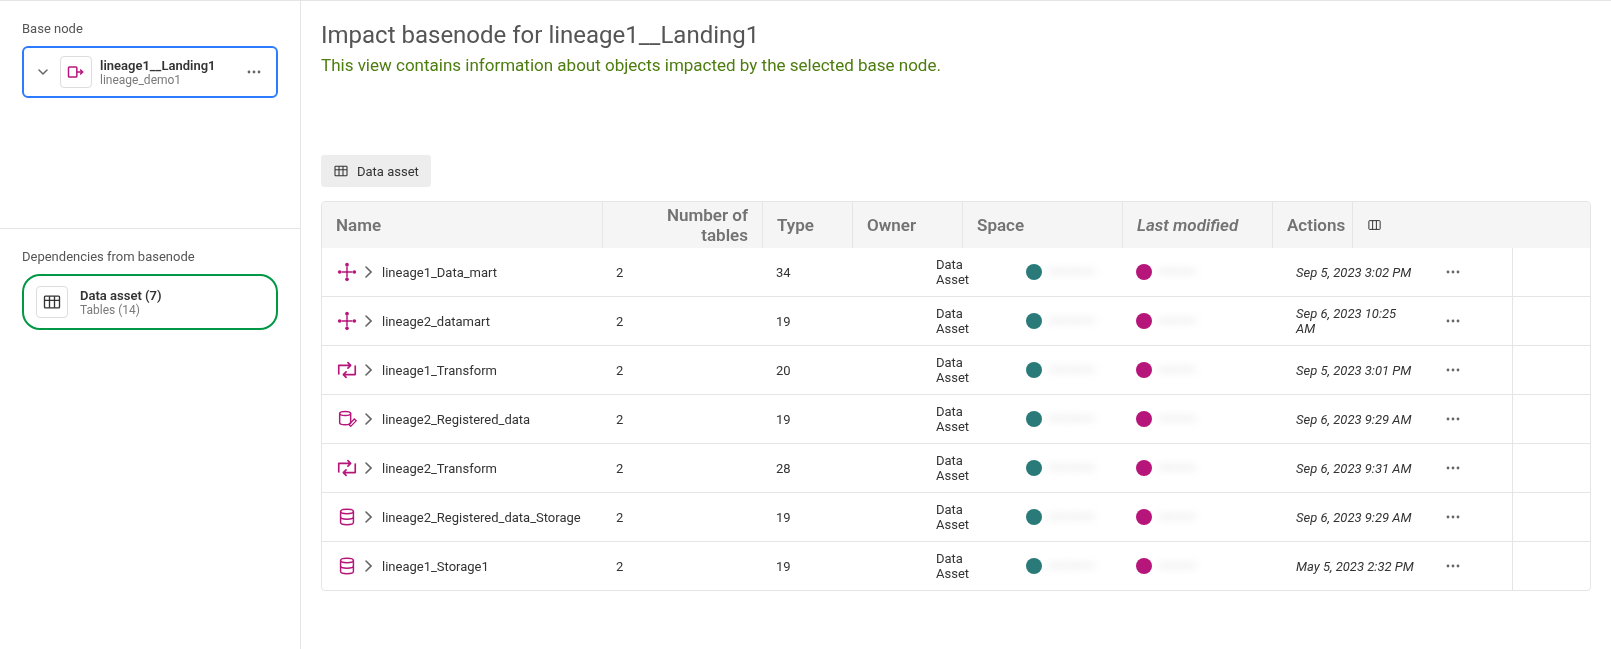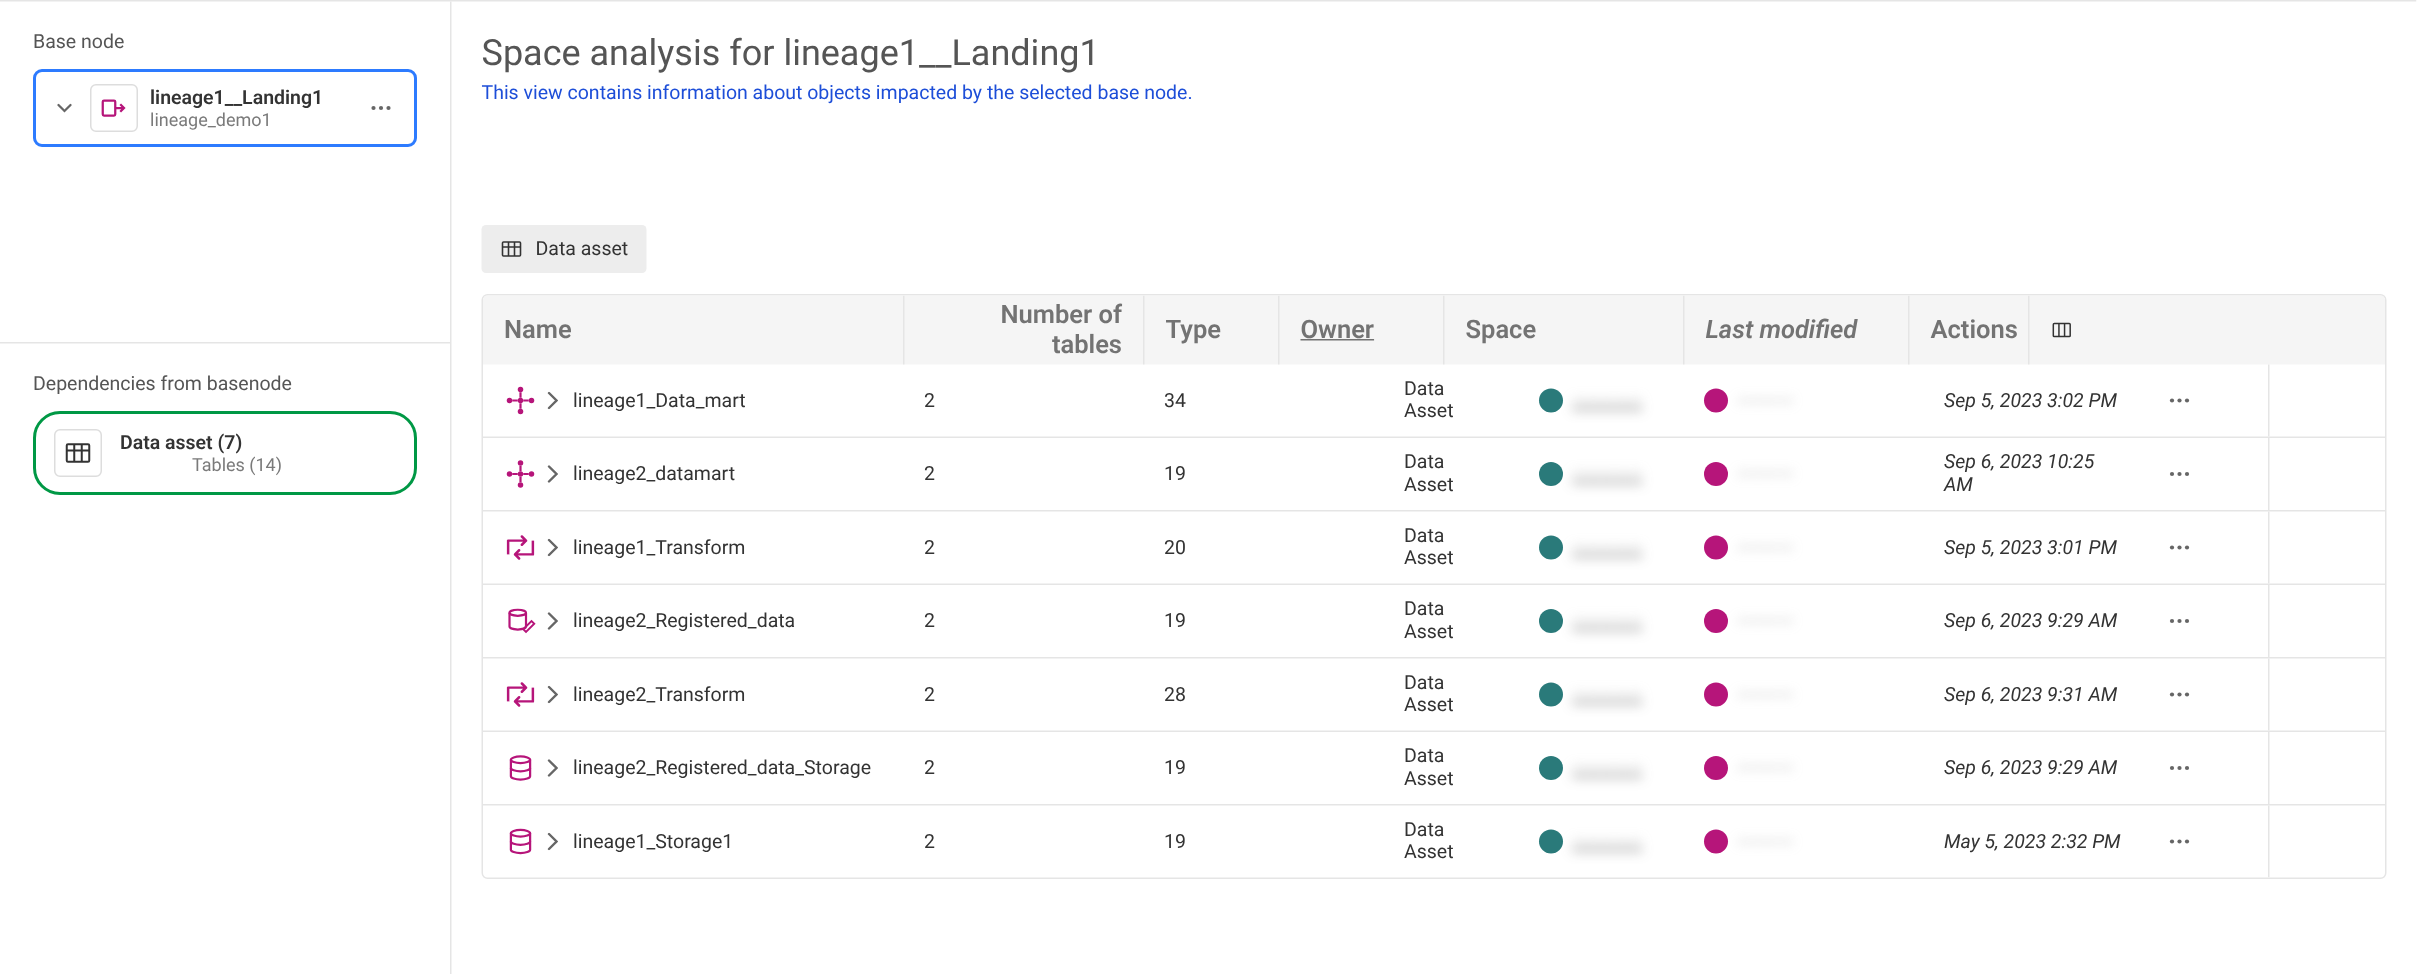--- a/index.html
+++ b/index.html
@@ -24,40 +24,40 @@
   .base-texts{flex:1;min-width:0;}
   .base-title{font-weight:600;font-size:13px;white-space:nowrap;overflow:hidden;text-overflow:ellipsis;}
   .base-sub{color:var(--muted);font-size:12px;}
   .more-dots{color:#555;width:24px;height:24px;display:flex;align-items:center;justify-content:center;border-radius:4px;}
   .separator{height:1px;background:var(--border);margin:0;}
   .chk-row{display:flex;align-items:center;gap:10px;margin:14px 0 18px 0;}
   input[type=checkbox]{width:15px;height:15px;}
   .dep-card{border:2px solid var(--green);border-radius:18px;padding:10px 12px;display:flex;align-items:center;gap:12px;}
   .dep-icon{width:30px;height:30px;border:1px solid #ddd;border-radius:4px;display:flex;align-items:center;justify-content:center;}
   .dep-title{font-weight:600;font-size:13px;}
-  .dep-sub{color:var(--muted);font-size:12px;margin-left:48px;}
+  .dep-sub{color:var(--muted);font-size:12px;}
 
   .main{flex:1;overflow:auto;}
   .main-inner{padding:20px 20px 30px 20px;}
   .page-title{font-size:24px;font-weight:400;color:#555;margin:0 0 6px 0;}
-  .page-desc{font-size:13px;color:#1d4ed8;margin:0;}
+  .page-desc{font-size:17px;color:#4d7c0f;margin:0;}
 
   .filter-chip{display:inline-flex;align-items:center;gap:8px;background:var(--chip);border-radius:3px;padding:8px 12px;font-size:13px;margin-top:80px;}
   .filter-chip svg{display:block;}
 
   .table-wrap{margin-top:14px;border:1px solid var(--border);border-radius:4px;overflow:hidden;}
   .thead{background:var(--header);display:flex;align-items:center;height:46px;font-weight:600;font-size:17px;color:#737373;}
   .tbody .row{display:flex;align-items:center;height:48px;border-top:1px solid var(--border);}
   .tbody .row:first-child{border-top:none;}
   .cell{padding:0 14px;box-sizing:border-box;display:flex;align-items:center;gap:6px;}
   .c-name{width:280px;}
   .c-tables{width:160px;text-align:right;}
   .c-fields{width:160px;}
   .c-type{width:90px;}
-  .c-owner{width:110px;text-decoration:underline;}
+  .c-owner{width:110px;}
   .c-space{width:160px;}
   .c-modified{width:150px;font-style:italic;}
   .c-actions{width:80px;}
   .c-cols{width:44px;justify-content:center;border-left:1px solid var(--border);height:100%;}
   .thead .cell.d{border-left:1px solid var(--border);height:100%;}
   .row-icon{width:22px;height:22px;color:var(--magenta);display:flex;align-items:center;justify-content:center;}
   .expand-chev{width:12px;color:#666;cursor:pointer;}
   .row-name{font-size:13px;}
   .pill-dot{width:16px;height:16px;border-radius:50%;}
   .pill-dot.teal{background:#2a7a7a;}
@@ -114,21 +114,21 @@
         <div>
           <div class="dep-title">Data asset  (7)</div>
           <div class="dep-sub">Tables (14)</div>
         </div>
       </div>
     </div>
   </aside>
 
   <main class="main">
     <div class="main-inner">
-      <h1 class="page-title">Space analysis for lineage1__Landing1</h1>
+      <h1 class="page-title">Impact basenode for lineage1__Landing1</h1>
       <p class="page-desc">This view contains information about objects impacted by the selected base node.</p>
 
       <div class="filter-chip">
         <span>
           <svg width="16" height="16" viewBox="0 0 24 24" fill="none" stroke="#333" stroke-width="1.6">
             <rect x="3" y="5" width="18" height="14" rx="1"></rect>
               <path d="M3 10 H21 M9 5 V19 M15 5 V19"></path>
           </svg>
         </span>
         <span>Data asset</span>

